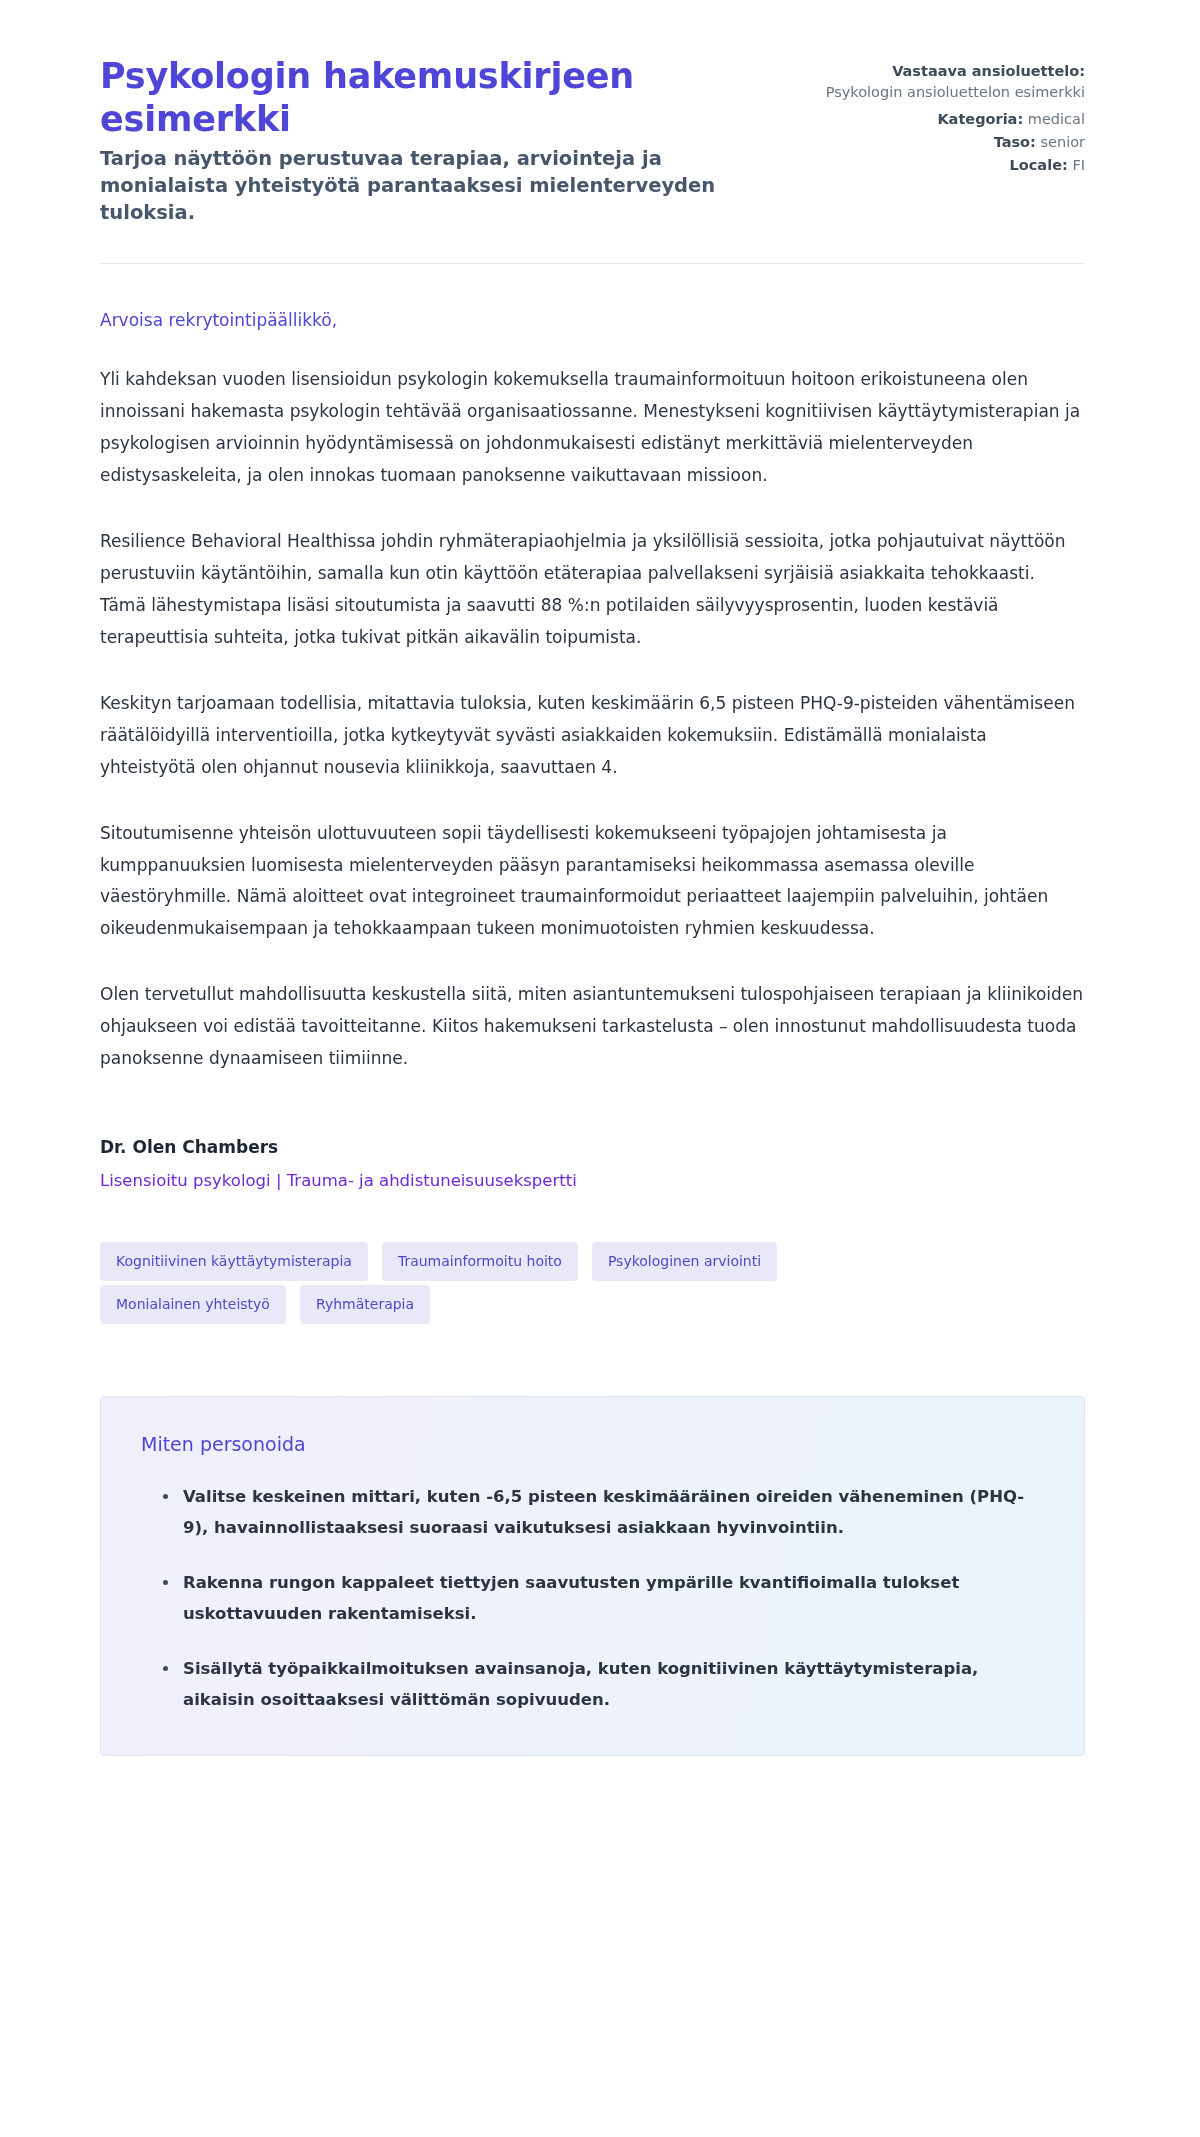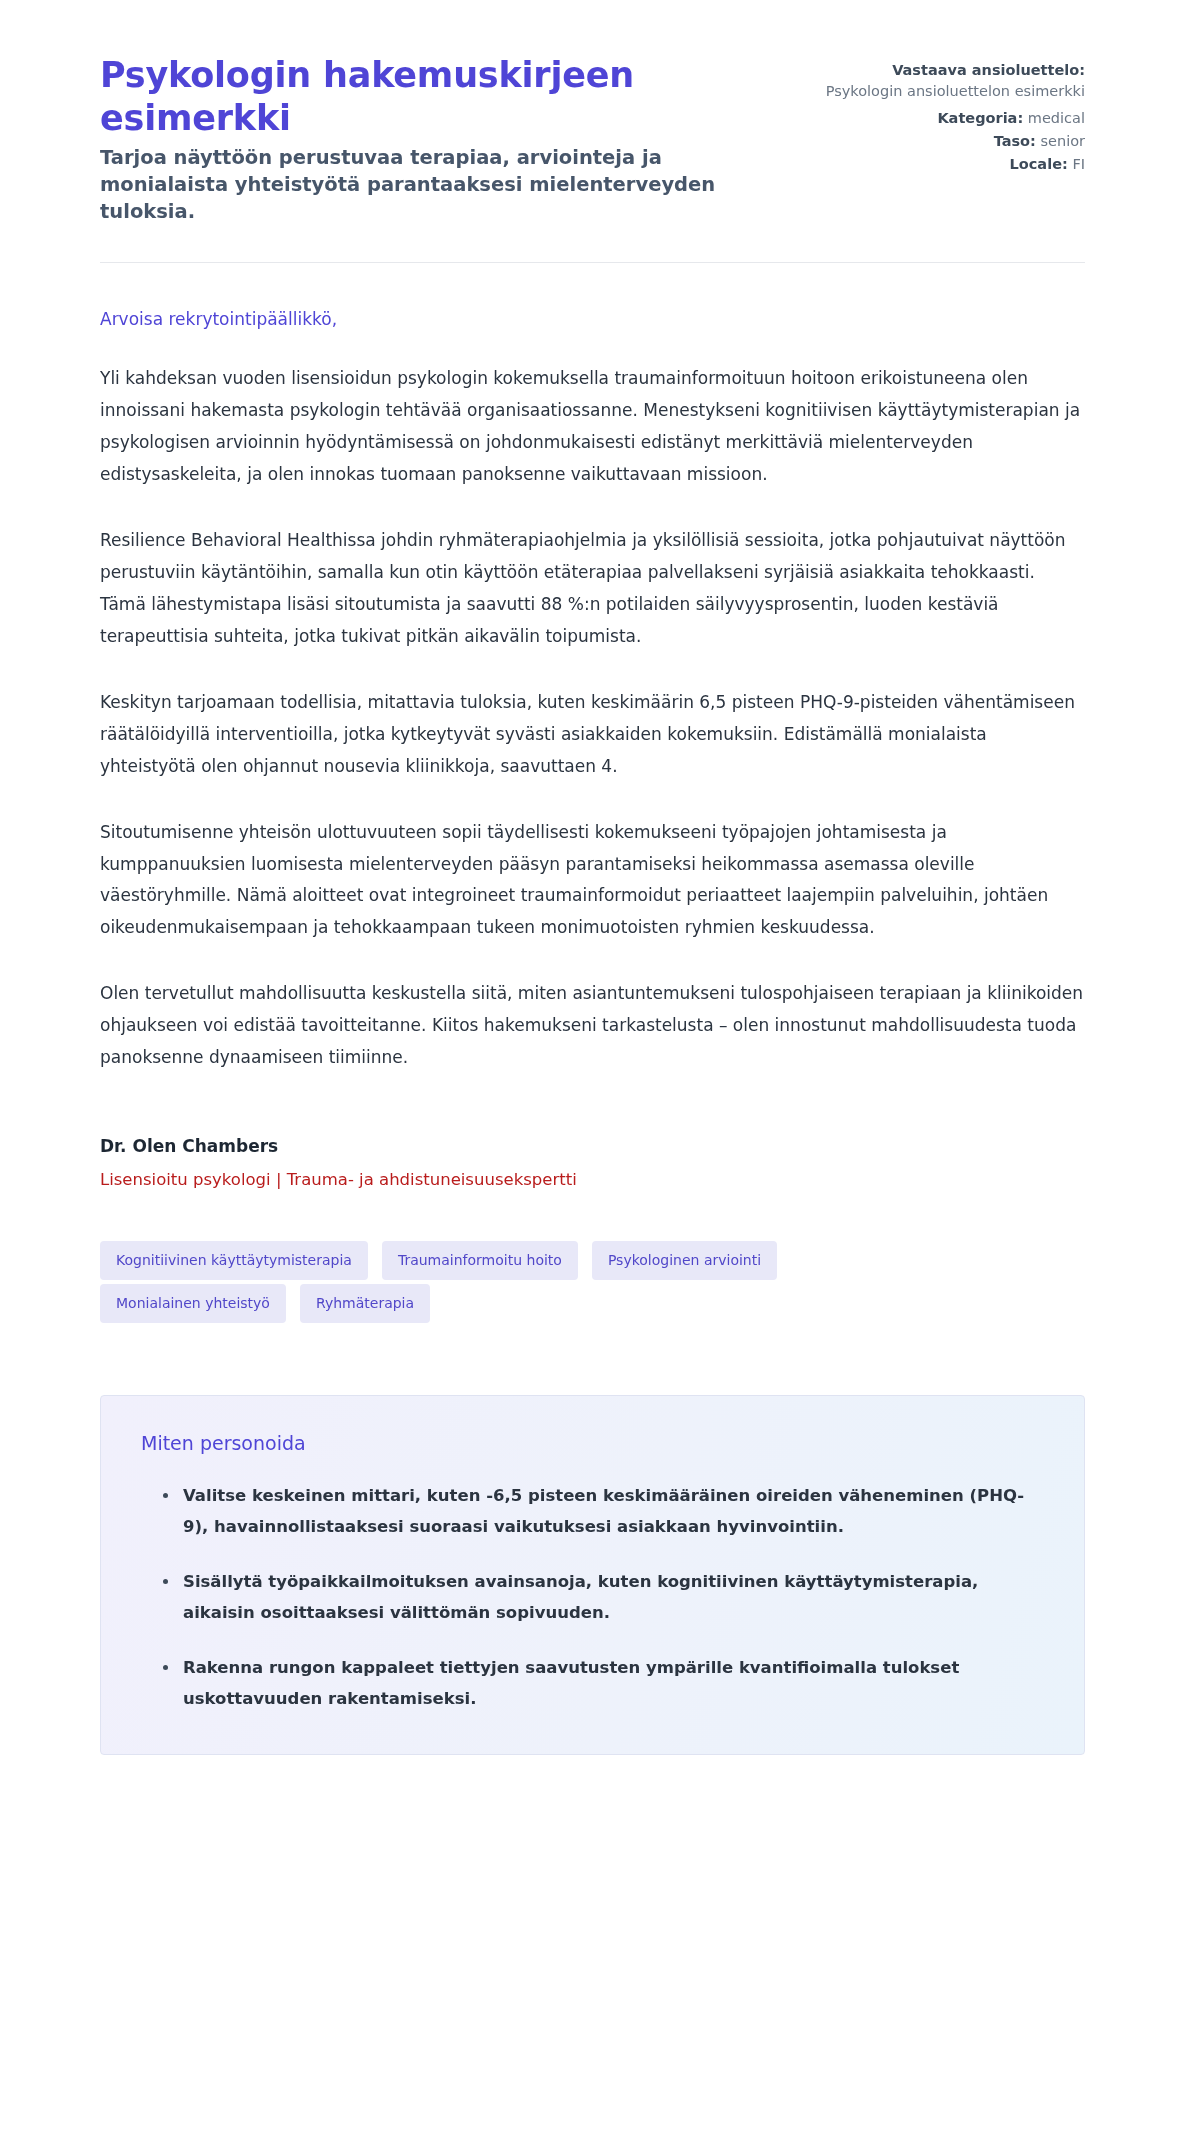--- a/index.html
+++ b/index.html
@@ -12,21 +12,22 @@
   body {
     width: 1200px;
     min-height: 2137px;
     font-family: "DejaVu Sans", "Liberation Sans", sans-serif;
     color: #2f3e4e;
     -webkit-font-smoothing: antialiased;
   }
 
   .page {
     width: 1185px;
-    padding: 48px 100px 0 100px;
+    padding: 36px 100px 0 100px;
+    margin-top: 13px;
   }
 
   
   .doc-header {
     display: flex;
     align-items: flex-start;
     justify-content: space-between;
     gap: 40px;
     padding-top: 6px;
   }
@@ -99,21 +100,21 @@
     padding-top: 28px;
   }
   .sig-name {
     font-size: 17px;
     font-weight: 700;
     color: #1d2733;
     margin: 0 0 14px 0;
   }
   .sig-role {
     font-size: 16.5px;
-    color: #b91c1c;
+    color: #6d28d9;
     margin: 0;
   }
 
   
   .tag-list {
     display: flex;
     flex-wrap: wrap;
     gap: 4px 14px;
     padding-top: 52px;
     max-width: 860px;
@@ -223,18 +224,18 @@
     <span class="tag">Traumainformoitu hoito</span>
     <span class="tag">Psykologinen arviointi</span>
     <span class="tag">Monialainen yhteistyö</span>
     <span class="tag">Ryhmäterapia</span>
   </section>
 
   <section class="callout">
     <h2 class="callout-title">Miten personoida</h2>
     <ul>
       <li>Valitse keskeinen mittari, kuten -6,5 pisteen keskimääräinen oireiden väheneminen (PHQ-9), havainnollistaaksesi suoraasi vaikutuksesi asiakkaan hyvinvointiin.</li>
+      <li>Rakenna rungon kappaleet tiettyjen saavutusten ympärille kvantifioimalla tulokset uskottavuuden rakentamiseksi.</li>
       <li>Sisällytä työpaikkailmoituksen avainsanoja, kuten kognitiivinen käyttäytymisterapia, aikaisin osoittaaksesi välittömän sopivuuden.</li>
-      <li>Rakenna rungon kappaleet tiettyjen saavutusten ympärille kvantifioimalla tulokset uskottavuuden rakentamiseksi.</li>
     </ul>
   </section>
 
 </div>
 
 </body></html>

